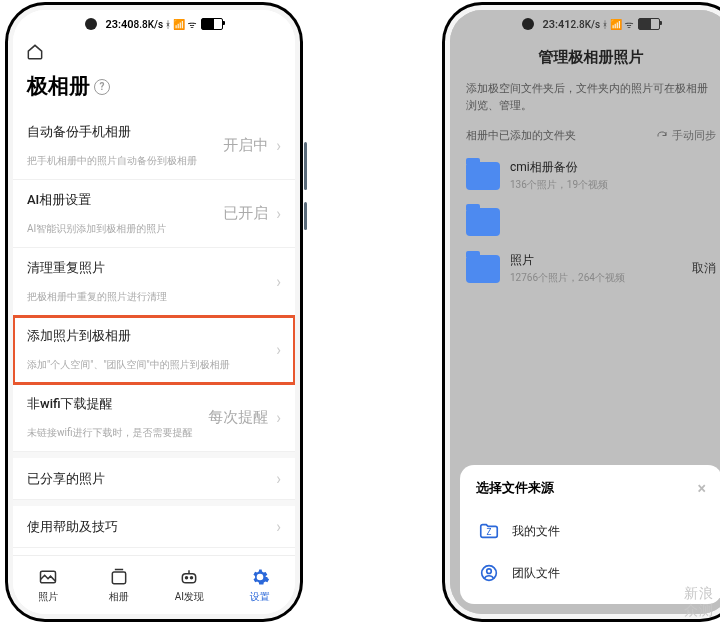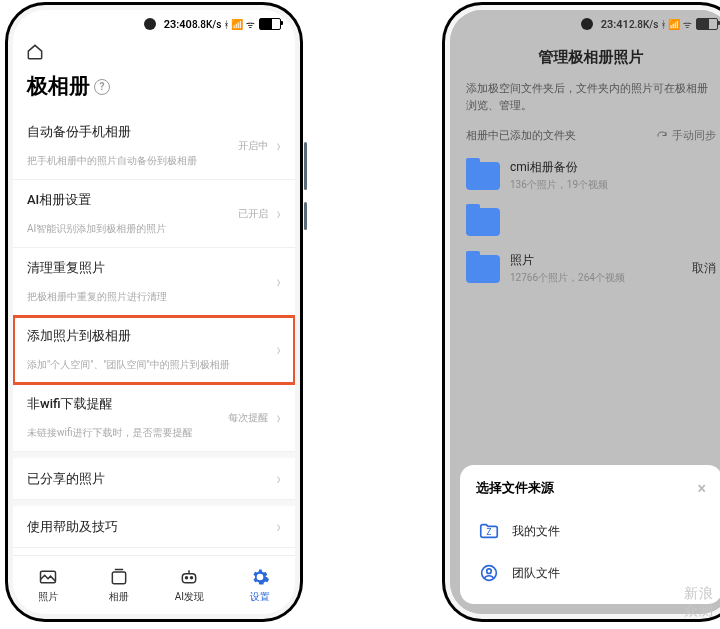--- a/index.html
+++ b/index.html
@@ -2,41 +2,41 @@
 <html><head>
 <meta charset="utf-8">
 <style>
   body{margin:0;background:#fff;font-family:-apple-system,BlinkMacSystemFont,"Segoe UI",Roboto,"PingFang SC","Hiragino Sans GB","Microsoft YaHei",sans-serif;width:720px;height:629px;position:relative;overflow:hidden}
   .phone{position:absolute;width:298px;height:620px;border-radius:40px;background:#fff;box-shadow:inset 0 0 0 3px #000,inset 0 0 0 8px #f5f5f5}
   .phone.right{background:#bfbfbf}
   .phone.left{left:5px;top:2px}
   .phone.right{left:442px;top:2px}
   .screen{position:absolute;left:8px;right:8px;top:8px;bottom:8px;border-radius:32px;overflow:hidden;background:#fff}
   .phone.right .screen{background:#bfbfbf}
-  .status{height:24px;display:flex;align-items:center;padding:2px 14px 0;font-size:11px;font-weight:600;color:#000;justify-content:flex-end}
+  .status{height:24px;display:flex;align-items:center;padding:2px 14px 0;font-size:11px;font-weight:600;color:#000;justify-content:center}
   .phone.right .status{color:#333}
   .cam{width:12px;height:12px;border-radius:50%;background:#222;margin-right:8px;flex:0 0 auto}
   .status-right{display:flex;align-items:center;gap:2px;font-size:10px;font-weight:500}
   .sig{display:inline-block}
   .batt{display:inline-block;width:20px;height:10px;border:1px solid #000;border-radius:2px;position:relative;margin-left:2px}
   .phone.right .batt{border-color:#333}
   .batt::after{content:"";position:absolute;right:-3px;top:2px;width:2px;height:4px;background:#000;border-radius:0 1px 1px 0}
   .phone.right .batt::after{background:#333}
   .batt i{display:block;height:100%;width:60%;background:#000}
   .phone.right .batt i{background:#333}
   .hdr{display:flex;align-items:center;padding:6px 12px 10px;gap:6px}
   .home-ic{width:20px;height:20px;display:flex;align-items:center;justify-content:center}
   .title{font-size:21px;font-weight:700;padding:0 14px 12px}
   .q{display:inline-block;width:14px;height:14px;border:1px solid #999;border-radius:50%;font-size:10px;line-height:13px;text-align:center;color:#999;margin-left:4px;vertical-align:3px}
   .list{}
   .row{display:flex;align-items:center;padding:11px 14px;border-bottom:1px solid #f0f0f0;gap:8px}
   .row .txt{flex:1;min-width:0}
   .row .t1{font-size:13px;font-weight:500;color:#222}
   .row .t2{font-size:10px;color:#aaa;margin-top:13px}
-  .row .meta{font-size:10px;color:#aaa}
+  .row .meta{font-size:15px;color:#aaa}
   .chev{color:#ccc}
   .hl{outline:3px solid #e8572e;outline-offset:-2px}
   .sep{height:6px;background:#f7f7f7}
   .tabbar{position:absolute;left:0;right:0;bottom:0;height:58px;border-top:1px solid #eee;display:flex;background:#fff}
   .tab{flex:1;display:flex;flex-direction:column;align-items:center;justify-content:center;gap:3px;font-size:10px;color:#333}
   .tab.active{color:#2b68d9}
   .tab svg{width:20px;height:20px}
   
   .r-top{padding:8px 0 0}
   .r-title{text-align:center;font-size:15px;font-weight:600;padding:4px 0 10px;color:#222}

